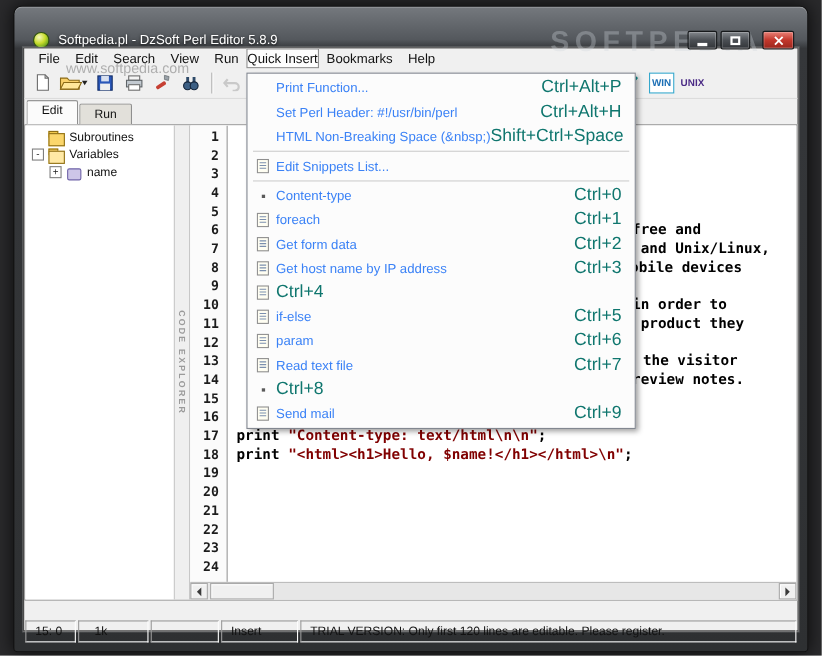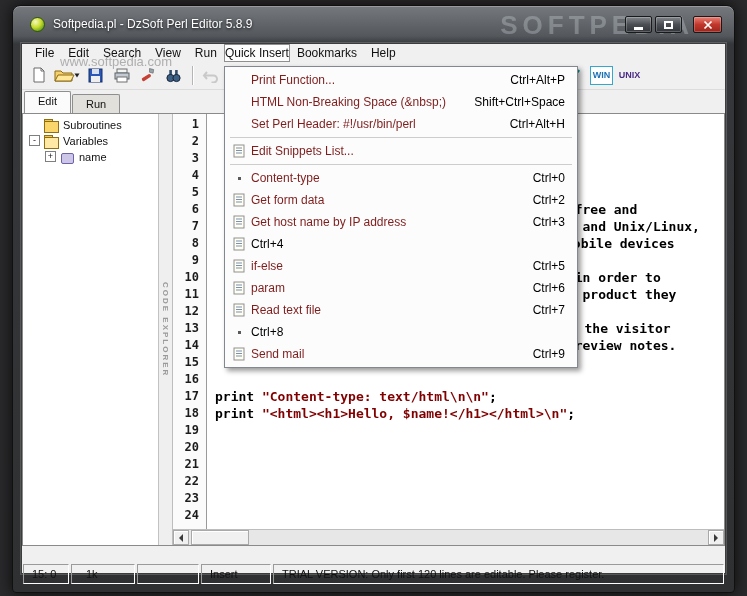--- a/index.html
+++ b/index.html
@@ -5,21 +5,21 @@
   * { margin:0; padding:0; box-sizing:border-box; }
   html,body { width:747px; height:596px; }
   body { background:#2a2a2c; font-family:"Liberation Sans",sans-serif; overflow:hidden; position:relative; }
 
   
   .window { position:absolute; left:12px; top:5px; width:723px; height:588px;
     border-radius:8px 8px 4px 4px; border:1px solid #101010;
     background:linear-gradient(180deg,#75797e 0px,#54585d 30px,#35373a 38px,#2e3032 100%);
     box-shadow:0 0 16px rgba(0,0,0,.75), inset 0 1px 0 rgba(255,255,255,.25); }
 
-  .titlebar { position:absolute; top:0; left:0; right:0; height:37px; }
+  .titlebar { position:absolute; top:12px; left:0; right:0; height:37px; }
   .app-icon { position:absolute; left:17px; top:11px; width:15px; height:15px; border-radius:50%;
     background:radial-gradient(circle at 35% 30%, #f6f7c0, #c8dc2c 45%, #56971a 85%); border:1px solid #33550e; }
   .title-text { position:absolute; left:40px; top:11px; color:#fff; font-size:12px; text-shadow:0 1px 3px rgba(0,0,0,.9); white-space:nowrap; }
   .brand-watermark { position:absolute; right:40px; top:4px; font-size:26px; font-weight:bold; letter-spacing:5px;
     color:rgba(206,211,218,.33); z-index:1; pointer-events:none; }
   .win-buttons { position:absolute; right:12px; top:10px; display:flex; z-index:3; }
   .wbtn { width:27px; height:17px; display:flex; align-items:center; justify-content:center;
     background:linear-gradient(#84888d,#4b4f54 50%,#323539); border:1px solid #17191b;
     box-shadow:inset 0 0 0 1px rgba(255,255,255,.22); margin-left:3px; border-radius:2px; }
   .wbtn.close { width:29px; margin-left:11px; background:linear-gradient(#ea8177,#c2372c 50%,#9b261d); }
@@ -101,22 +101,22 @@
   .sb-size { width:64px; padding-left:14px; }
   .sb-empty { width:62px; }
   .sb-mode { width:70px; }
   .sb-msg { flex:1; margin-right:0; }
 
   
   .dropdown { position:absolute; width:354px; background:#fcfcfc; border:1px solid #828790; padding:2px;
     box-shadow:3px 3px 5px rgba(0,0,0,.4); z-index:60; }
   .menu-row { height:22px; display:flex; align-items:center; }
   .mi-icon { width:24px; flex:none; display:flex; justify-content:center; align-items:center; }
-  .mi-label { flex:1; font-size:12px; color:#7f1d1d; white-space:nowrap; }
-  .mi-short { font-size:12px; color:#000000; padding-right:10px; white-space:nowrap; }
+  .mi-label { flex:1; font-size:12px; color:#3b82f6; white-space:nowrap; }
+  .mi-short { font-size:16px; color:#0f766e; padding-right:10px; white-space:nowrap; }
   .menu-sep { height:1px; background:#cdcdcd; margin:2px 3px; }
 </style>
 </head>
 <body>
 
 <div class="window">
   <div class="titlebar">
     <span class="app-icon"></span>
     <span class="title-text">Softpedia.pl - DzSoft Perl Editor 5.8.9</span>
     <span class="brand-watermark">SOFTPEDIA</span>
@@ -296,28 +296,28 @@
     </div>
 
     <div class="dropdown" style="left: 202px; top: 22px;">
         <div class="menu-row">
           <span class="mi-icon"></span>
           <span class="mi-label">Print Function...</span>
           <span class="mi-short">Ctrl+Alt+P</span>
         </div>
         <div class="menu-row">
           <span class="mi-icon"></span>
+          <span class="mi-label">Set Perl Header: #!/usr/bin/perl</span>
+          <span class="mi-short">Ctrl+Alt+H</span>
+        </div>
+        <div class="menu-row">
+          <span class="mi-icon"></span>
           <span class="mi-label">HTML Non-Breaking Space (&amp;nbsp;)</span>
           <span class="mi-short">Shift+Ctrl+Space</span>
         </div>
-        <div class="menu-row">
-          <span class="mi-icon"></span>
-          <span class="mi-label">Set Perl Header: #!/usr/bin/perl</span>
-          <span class="mi-short">Ctrl+Alt+H</span>
-        </div>
         <div class="menu-sep"></div>
         <div class="menu-row">
           <span class="mi-icon">
             <svg width="12" height="14" viewBox="0 0 12 14">
               <rect x="1" y="1" width="10" height="12" fill="#fffef2" stroke="#8f8f8f"></rect>
               <path d="M3 4h6M3 6.5h6M3 9h6" stroke="#7b8fae" stroke-width="1"></path>
             </svg>
           </span>
           <span class="mi-label">Edit Snippets List...</span>
           <span class="mi-short"></span>
@@ -332,20 +332,30 @@
           <span class="mi-label">Content-type</span>
           <span class="mi-short">Ctrl+0</span>
         </div>
         <div class="menu-row">
           <span class="mi-icon">
             <svg width="12" height="14" viewBox="0 0 12 14">
               <rect x="1" y="1" width="10" height="12" fill="#fffef2" stroke="#8f8f8f"></rect>
               <path d="M3 4h6M3 6.5h6M3 9h6" stroke="#7b8fae" stroke-width="1"></path>
             </svg>
           </span>
+          <span class="mi-label">foreach</span>
+          <span class="mi-short">Ctrl+1</span>
+        </div>
+        <div class="menu-row">
+          <span class="mi-icon">
+            <svg width="12" height="14" viewBox="0 0 12 14">
+              <rect x="1" y="1" width="10" height="12" fill="#fffef2" stroke="#8f8f8f"></rect>
+              <path d="M3 4h6M3 6.5h6M3 9h6" stroke="#7b8fae" stroke-width="1"></path>
+            </svg>
+          </span>
           <span class="mi-label">Get form data</span>
           <span class="mi-short">Ctrl+2</span>
         </div>
         <div class="menu-row">
           <span class="mi-icon">
             <svg width="12" height="14" viewBox="0 0 12 14">
               <rect x="1" y="1" width="10" height="12" fill="#fffef2" stroke="#8f8f8f"></rect>
               <path d="M3 4h6M3 6.5h6M3 9h6" stroke="#7b8fae" stroke-width="1"></path>
             </svg>
           </span>

